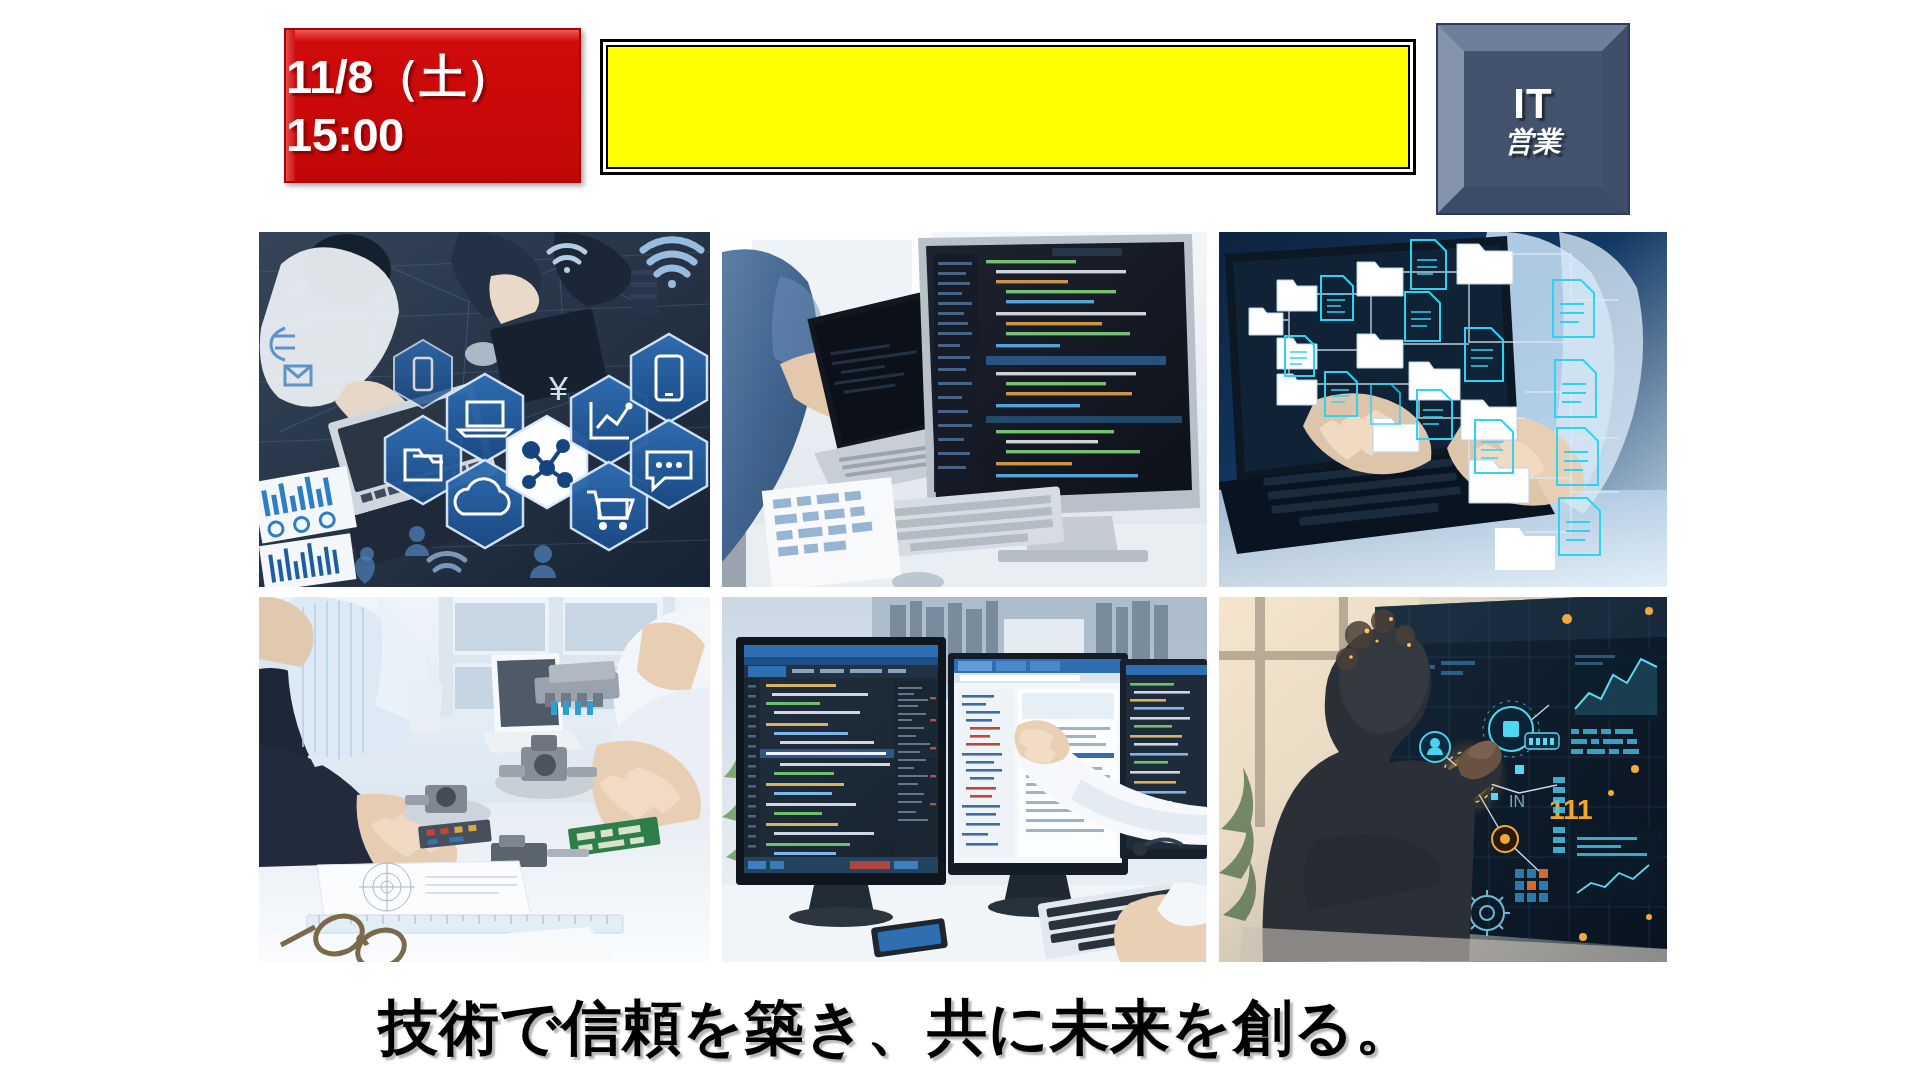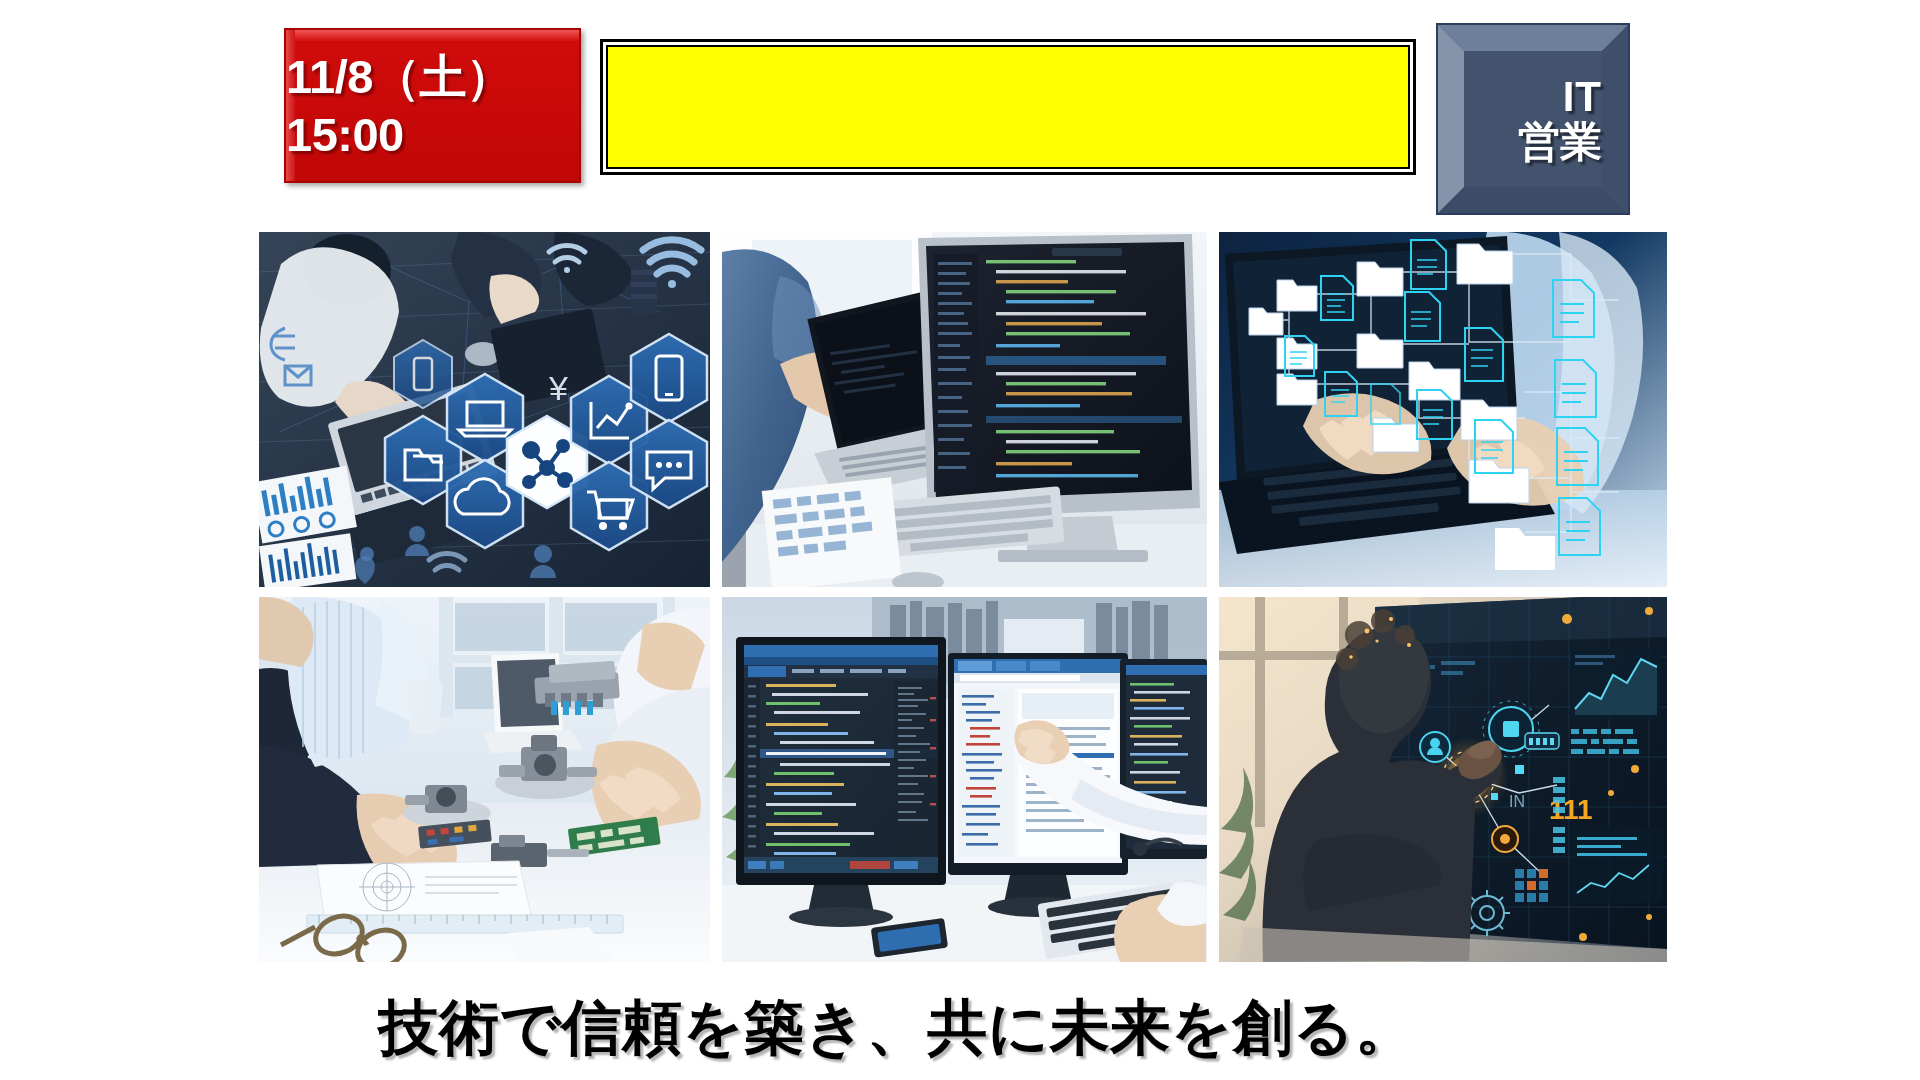--- a/index.html
+++ b/index.html
@@ -70,28 +70,28 @@
           clip-path:polygon(0 0,100% 26px,100% calc(100% - 26px),0 100%); }
   .bev-r{ right:0; top:0; width:26px; height:100%;
           background:#3f4f6b;
           clip-path:polygon(100% 0,100% 100%,0 calc(100% - 26px),0 26px); }
   .bev-b{ left:0; bottom:0; width:100%; height:26px;
           background:#3c4c68;
           clip-path:polygon(26px 0,calc(100% - 26px) 0,100% 100%,0 100%); }
   .dept-face{
     position:absolute; left:26px; top:26px; right:26px; bottom:26px;
     background:#43536e;
-    display:flex; flex-direction:column; align-items:flex-end; justify-content:center;
+    display:flex; flex-direction:column; align-items:center; justify-content:center;
   }
   .dept-line{
     color:#fff; font-weight:bold; line-height:1.08; white-space:nowrap;
     text-shadow:3px 3px 2px rgba(0,0,0,.5);
   }
   .dept-line.l1{ font-size:42px; letter-spacing:1px; }
-  .dept-line.l2{ font-size:42px; letter-spacing:0px; }
+  .dept-line.l2{ font-size:28px; letter-spacing:0px;font-style:italic; }
 
   
   .grid{
     position:absolute; left:253px; top:228px;
     width:1420px; height:740px;
     display:grid;
     grid-template-columns:463px 497px 460px;
     grid-template-rows:365px 375px;
   }
   .cell{ position:relative; overflow:hidden; }

